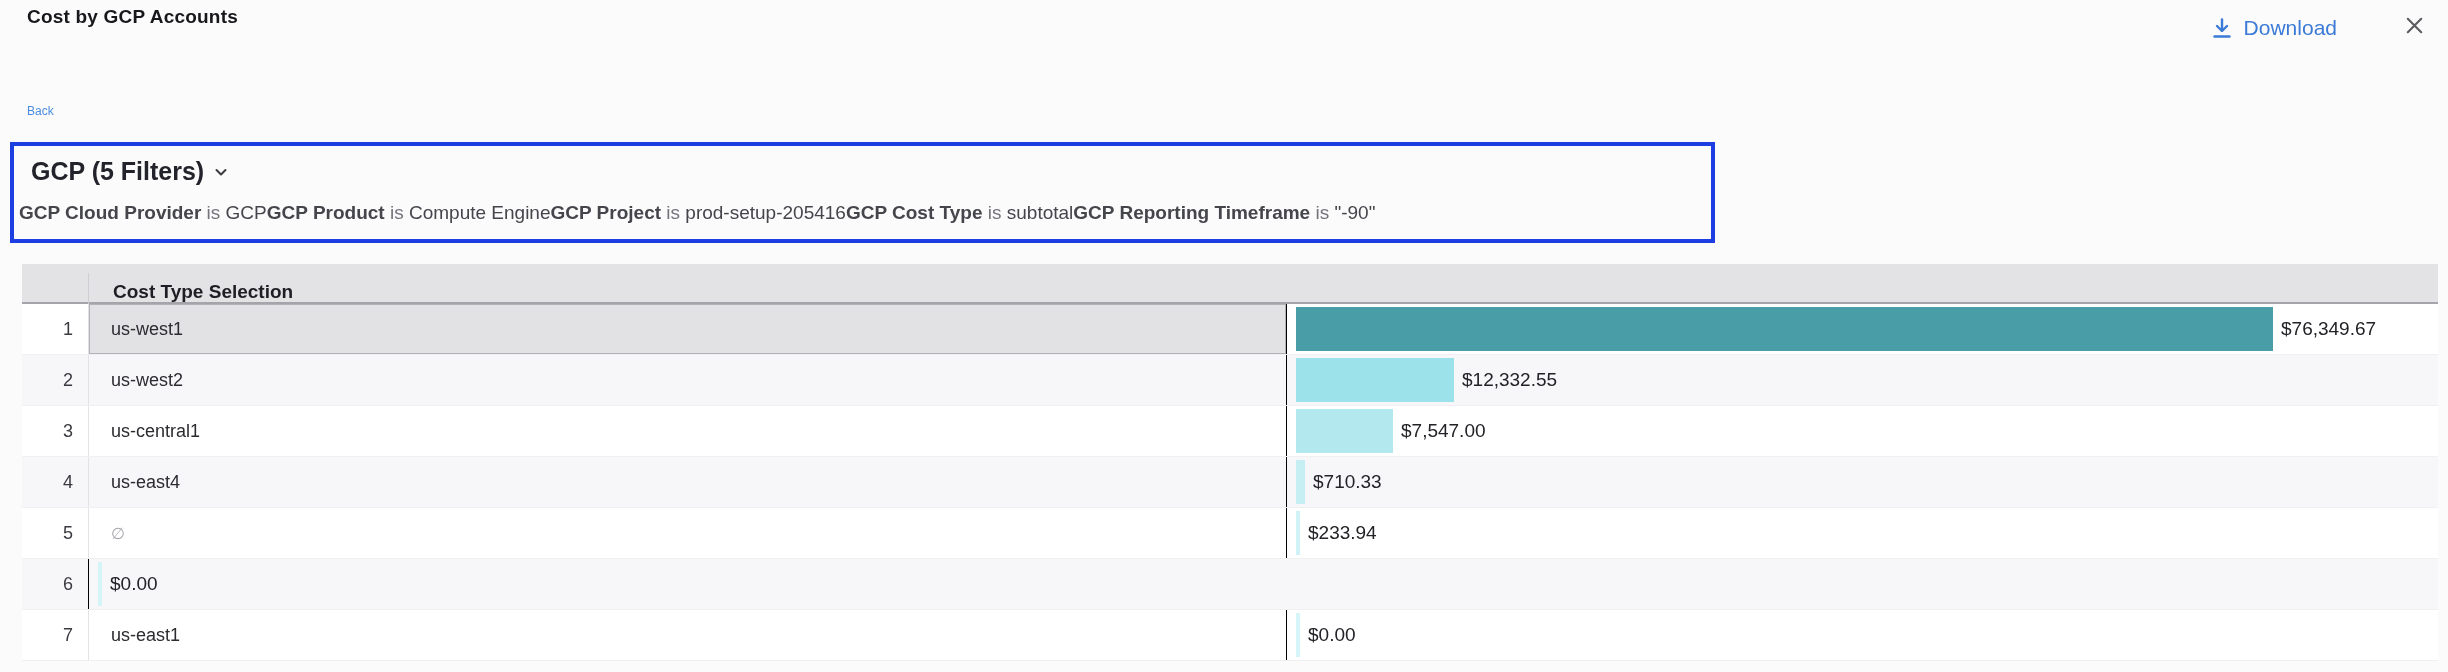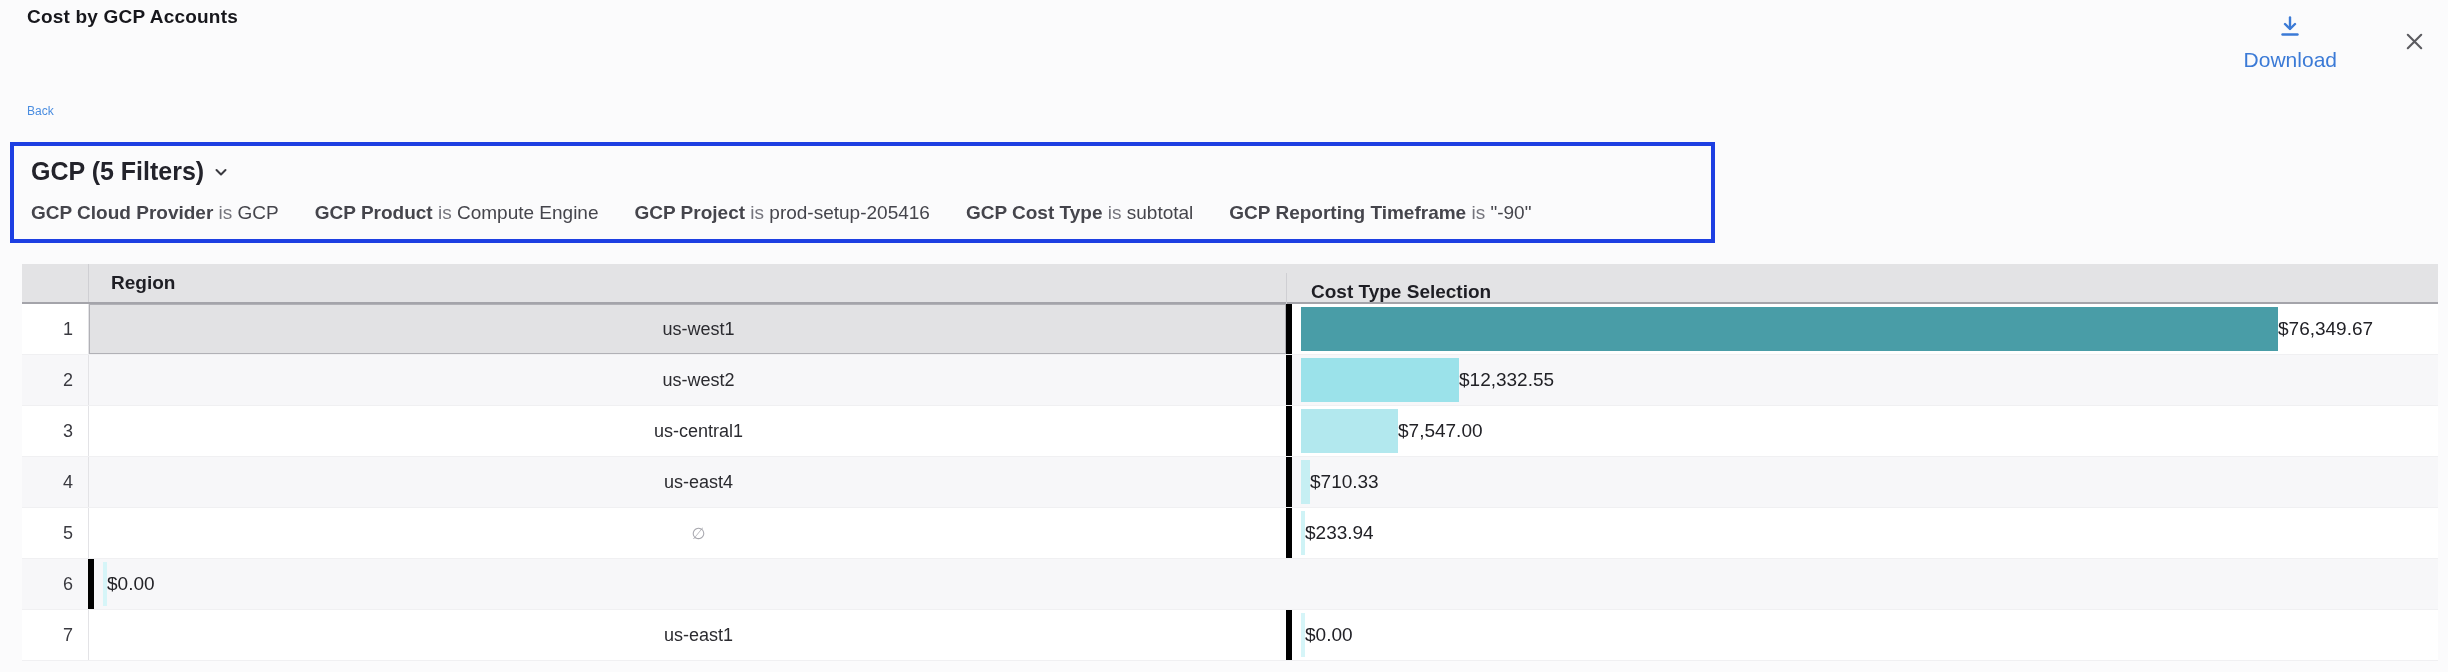--- a/index.html
+++ b/index.html
@@ -12,41 +12,41 @@
   
   .page-title{
     position:absolute;left:27px;top:6px;margin:0;
     font-size:19px;font-weight:700;color:#17171c;letter-spacing:.2px;
   }
   .top-actions{
     position:absolute;right:22px;top:14px;display:flex;align-items:center;
   }
   .download-btn{
     display:flex;align-items:center;gap:10px;cursor:pointer;
-    color:var(--link-blue);font-size:21px;font-weight:500;flex-direction:column;
+    color:var(--link-blue);font-size:21px;font-weight:500;
   }
   .download-btn svg{display:block;}
   .close-btn{margin-left:66px;cursor:pointer;display:flex;align-items:center;}
   
   .back-link{
     position:absolute;left:27px;top:104px;
     color:var(--back-blue);font-size:12px;cursor:pointer;text-decoration:none;
   }
   
   .filter-box{
     position:absolute;left:10px;top:142px;width:1705px;height:101px;
     box-sizing:border-box;border:4px solid var(--box-border);
     background:transparent;
   }
   .filter-summary{
     position:absolute;left:17px;top:11px;display:flex;align-items:center;gap:9px;
     font-size:25px;font-weight:700;color:#23232b;cursor:pointer;
   }
   .filter-items{
-    position:absolute;left:17px;top:56px;display:flex;gap:36px;white-space:nowrap;
+    position:absolute;left:5px;top:56px;display:flex;white-space:nowrap;
     font-size:19px;color:#45454c;
   }
   .filter-item .f-name{font-weight:700;color:#45454c;}
   .filter-item .f-op{font-weight:400;color:#74747c;}
   .filter-item .f-val{font-weight:400;color:#45454c;}
   
   .cost-table{
     position:absolute;left:22px;top:264px;width:2416px;
   }
   .thead{
@@ -61,27 +61,27 @@
   .col-cost{flex:1;padding-left:24px;border-left:1px solid #cfcfd3;margin-top:18px;}
   .trow{
     display:flex;height:51px;box-sizing:border-box;align-items:center;
     border-bottom:1px solid #f0f0f2;background:#ffffff;
   }
   .trow.alt{background:var(--row-alt);}
   .cell{box-sizing:border-box;height:100%;display:flex;align-items:center;}
   .cell.num{width:66px;flex:none;justify-content:flex-end;padding-right:15px;
     font-size:18px;color:#3a3a40;}
   .cell.region{width:1198px;flex:none;padding-left:22px;font-size:18px;color:#2b2b30;
-    border-left:1px solid #e3e3e6;position:relative;justify-content:center;}
+    border-left:1px solid #e3e3e6;position:relative;}
   .cell.region.selected{
     background:var(--selected-cell);
     box-shadow:inset 0 0 0 1px #b1b1b6;
   }
   .cell.region .muted{color:#a6a6ad;font-size:16px;}
-  .cell.cost{flex:1;border-left:6px solid #000000;padding-left:9px;gap:0;}
+  .cell.cost{flex:1;border-left:1px solid #000000;padding-left:9px;gap:8px;}
   .bar{height:44px;flex:none;}
   .bar-label{font-size:19px;color:#222227;white-space:nowrap;}
 </style>
 </head>
 <body>
 
 <div class="stage">
 
   <h1 class="page-title">Cost by GCP Accounts</h1>
 
@@ -121,21 +121,20 @@
         <span class="filter-item"><span class="f-name">GCP Product</span> <span class="f-op">is</span> <span class="f-val">Compute Engine</span></span>
         <span class="filter-item"><span class="f-name">GCP Project</span> <span class="f-op">is</span> <span class="f-val">prod-setup-205416</span></span>
         <span class="filter-item"><span class="f-name">GCP Cost Type</span> <span class="f-op">is</span> <span class="f-val">subtotal</span></span>
         <span class="filter-item"><span class="f-name">GCP Reporting Timeframe</span> <span class="f-op">is</span> <span class="f-val">"-90"</span></span>
       </div>
   </div>
 
   <div class="cost-table">
     <div class="thead">
       <div class="th col-num"></div>
-      <div class="th col-region">Region</div>
       <div class="th col-cost">Cost Type Selection</div>
     </div>
     <div>
         <div class="trow">
           <div class="cell num">1</div>
           <div class="cell region selected">
             <span>us-west1</span>
           </div>
           <div class="cell cost">
             <div class="bar" style="width: 977px; background: rgb(73, 157, 167);"></div>

